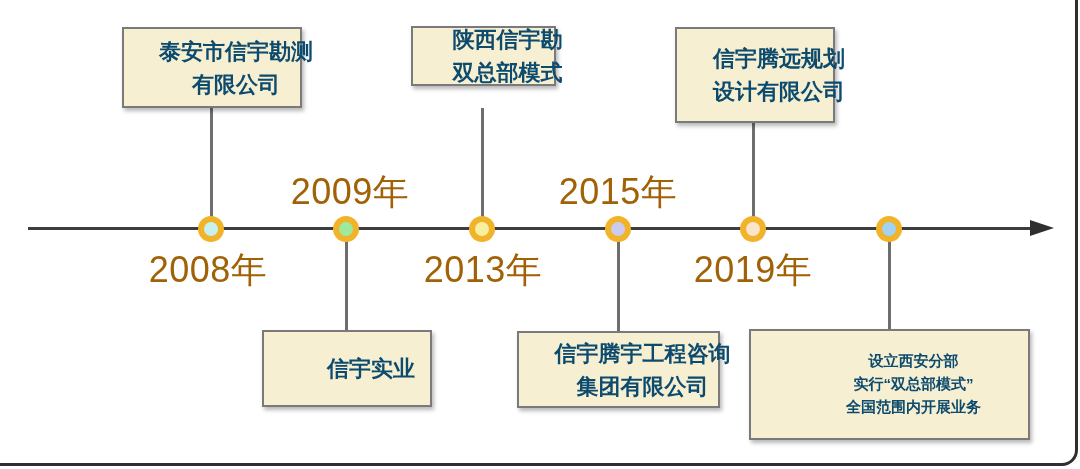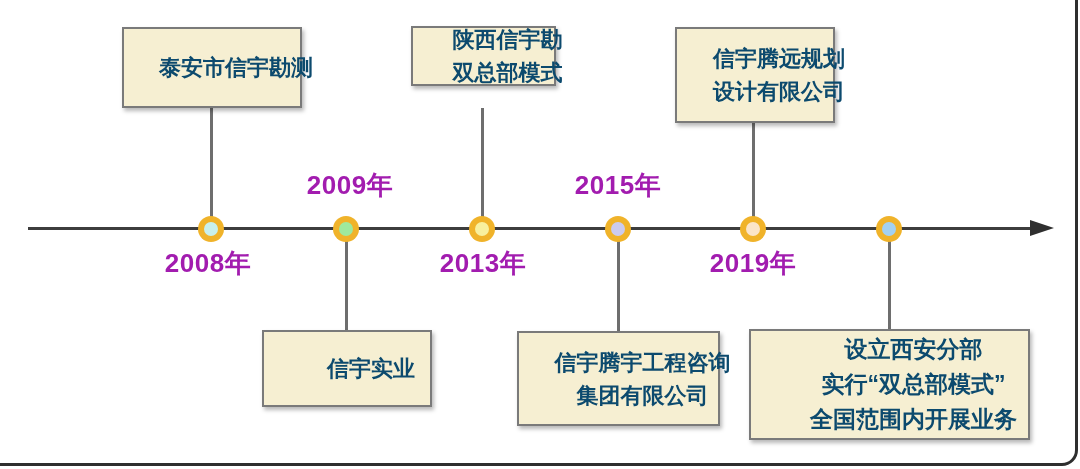--- a/index.html
+++ b/index.html
@@ -49,23 +49,23 @@
     box-sizing: border-box;
   }
   .dot-inner {
     width: 14px; height: 14px;
     border-radius: 50%;
   }
   .year-label {
     position: absolute;
     width: 160px;
     text-align: center;
-    font-size: 26px;
-    font-weight: 700;
-    color: #a21caf;
+    font-size: 36px;
+    font-weight: 400;
+    color: #a16207;
     letter-spacing: 0.5px;
   }
   .event-box {
     position: absolute;
     background: #F6EFD2;
     border: 2.5px solid #7a7a7a;
     box-shadow: 2px 3px 4px rgba(0,0,0,0.28);
     display: flex;
     flex-direction: column;
     align-items: center;
@@ -75,28 +75,28 @@
   }
   .event-box .line {
     font-size: 22px;
     font-weight: 700;
     color: #0c4a6e;
     line-height: 1.5;
     white-space: nowrap;
     text-align: center;
     margin-left: 48px;
   }
-  .box-2020 .line { font-size: 23px; line-height: 1.52; }
+  .box-2020 .line { font-size: 15px; line-height: 1.52; }
 
   
   .box-2008 { left: 122px; top: 27px;  width: 180px; height: 81px; }
   .box-2013 { left: 411px; top: 26px;  width: 145px; height: 60px; }
   .box-2019 { left: 675px; top: 27px;  width: 160px; height: 96px; }
   .box-2009 { left: 262px; top: 330px; width: 170px; height: 77px; }
-  .box-2015 { left: 517px; top: 331px; width: 203px; height: 95px; }
+  .box-2015 { left: 517px; top: 331px; width: 203px; height: 77px; }
   .box-2020 { left: 749px; top: 329px; width: 281px; height: 111px; }
 
   .conn-2008 { left: 210px; top: 106px; height: 112px; }
   .conn-2013 { left: 481px; top: 108px; height: 110px; }
   .conn-2019 { left: 752px; top: 107px; height: 111px; }
   .conn-2009 { left: 345px; top: 240px; height: 91px; }
   .conn-2015 { left: 617px; top: 240px; height: 92px; }
   .conn-2020 { left: 888px; top: 240px; height: 90px; }
 
   .dot-2008 { left: 198px; }
@@ -125,20 +125,21 @@
 
   <div class="connector conn-2008"></div>
   <div class="connector conn-2009"></div>
   <div class="connector conn-2013"></div>
   <div class="connector conn-2015"></div>
   <div class="connector conn-2019"></div>
   <div class="connector conn-2020"></div>
 
   <div class="event-box box-2008">
     <div class="line">泰安市信宇勘测</div>
+    <div class="line">有限公司</div>
   </div>
   <div class="event-box box-2013">
     <div class="line">陕西信宇勘</div>
     <div class="line">双总部模式</div>
   </div>
   <div class="event-box box-2019">
     <div class="line">信宇腾远规划</div>
     <div class="line">设计有限公司</div>
   </div>
 

